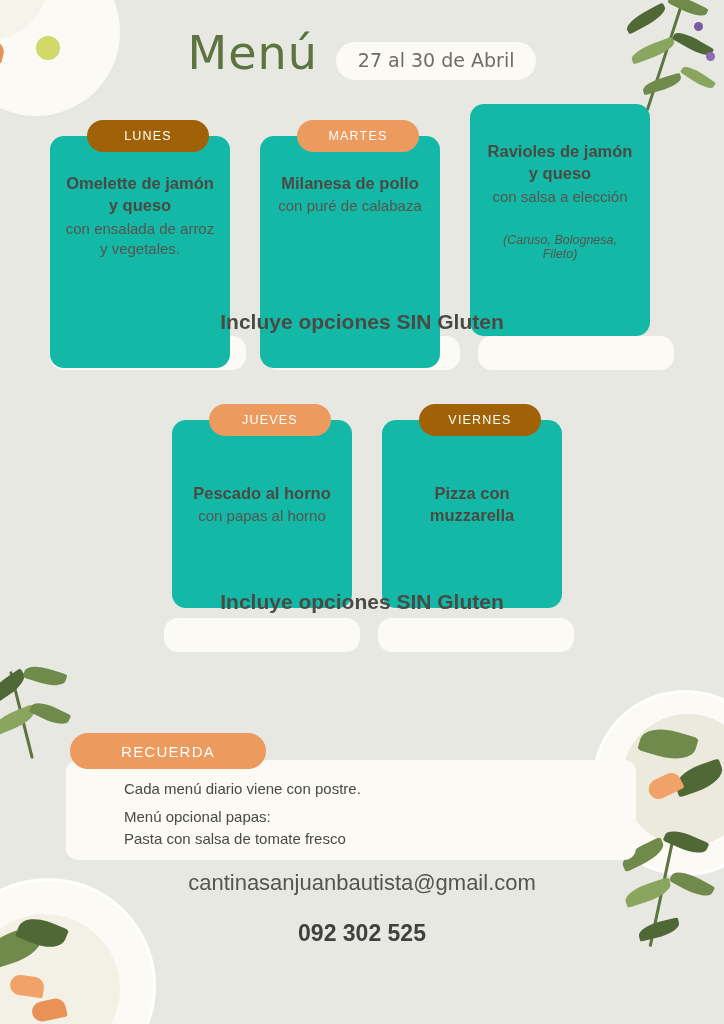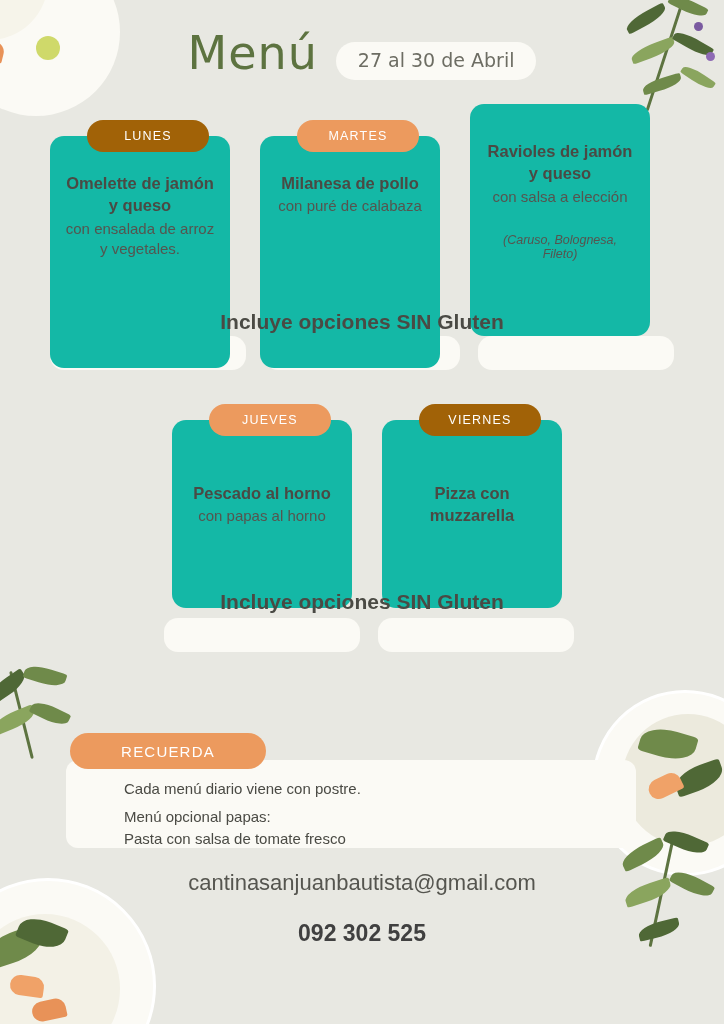--- a/index.html
+++ b/index.html
@@ -216,21 +216,21 @@
     align-items: center;
     justify-content: center;
     color: #fff;
     font-size: 15px;
     letter-spacing: 1.2px;
     z-index: 3;
   }
   .recuerda-box {
     position: absolute;
     left: 66px; top: 760px;
-    width: 570px; height: 88px;
+    width: 570px; height: 100px;
     background: #fbfaf5;
     border-radius: 12px;
     box-sizing: border-box;
     padding: 18px 0 0 58px;
     z-index: 2;
   }
   .recuerda-box p {
     margin: 0 0 6px 0;
     font-size: 15px;
     color: #4a4a44;

